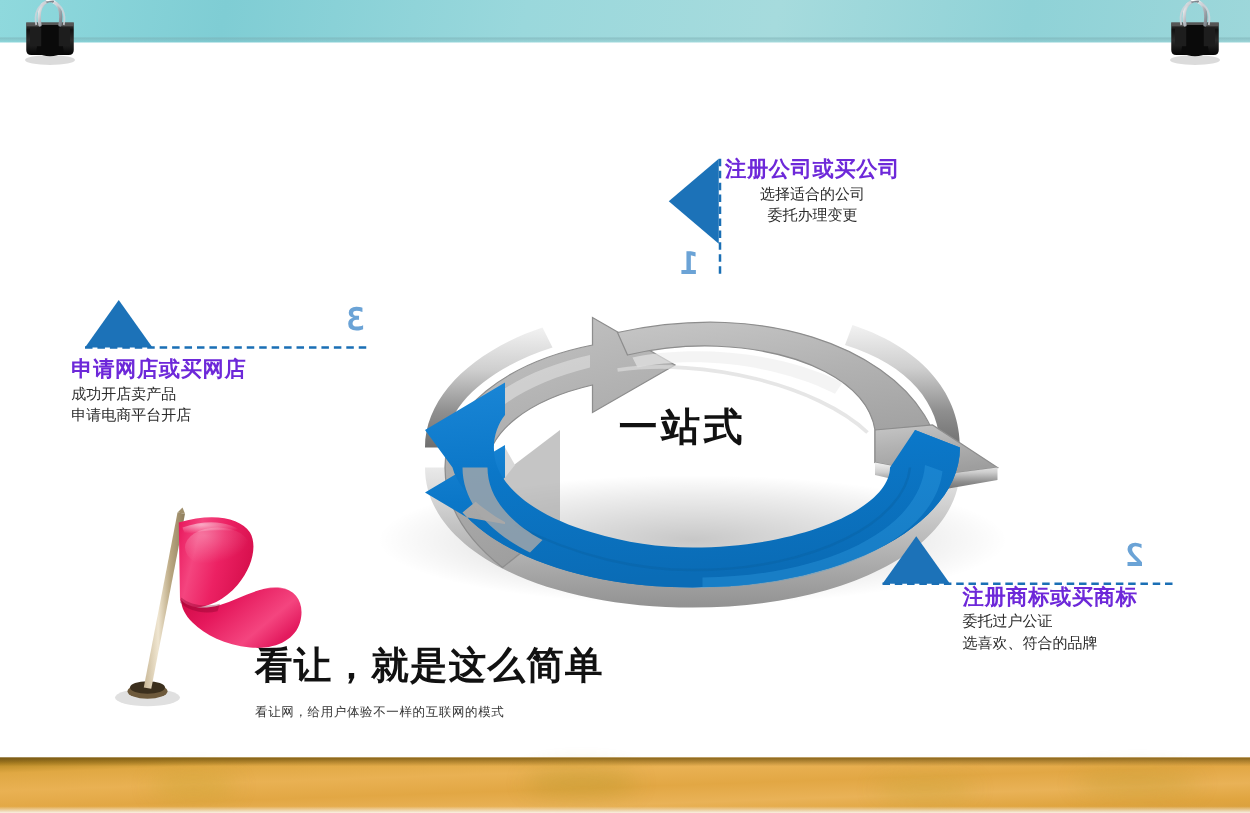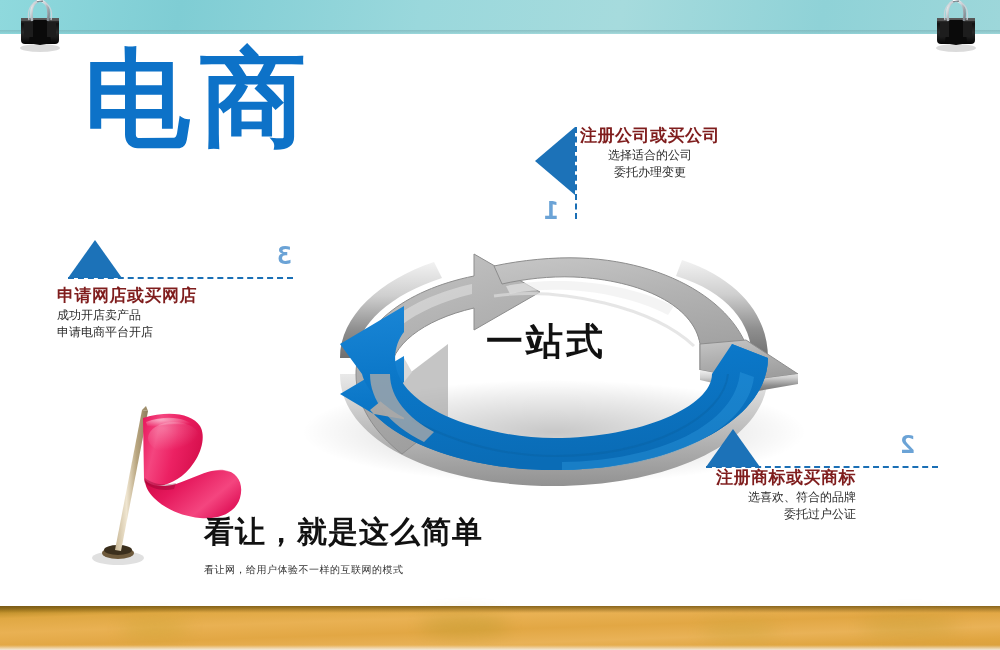--- a/index.html
+++ b/index.html
@@ -48,46 +48,46 @@
 
   
   .wheel{position:absolute;left:262px;top:224px;width:580px;height:268px;}
 
   .center-label{
     position:absolute;left:262px;top:224px;width:580px;height:268px;
     display:flex;align-items:center;justify-content:center;
     pointer-events:none;
   }
   .center-label span{
-    font-size:37px;font-weight:bold;color:#111;letter-spacing:3px;
+    font-size:31px;font-weight:bold;color:#111;letter-spacing:3px;
     transform:translate(-6px,-16px);
     text-shadow:0 1px 1px rgba(255,255,255,.9);
   }
 
   
   .step{position:absolute;}
-  .step .head{font-weight:bold;color:#7f1d1d;font-size:17px;letter-spacing:.5px;white-space:nowrap;}
+  .step .head{font-weight:bold;color:#6d28d9;font-size:17px;letter-spacing:.5px;white-space:nowrap;}
   .step .line{color:#2b2b2b;font-size:12px;white-space:nowrap;line-height:1.38;}
   .num{
     position:absolute;color:#6ba3d6;font-size:25px;font-weight:bold;
     font-family:"DejaVu Sans Mono","Liberation Mono",monospace;
     transform:scaleX(-1);
   }
   .dash-h{position:absolute;border-top:2px dashed #1a6fb5;}
   .dash-v{position:absolute;border-left:2px dashed #1a6fb5;}
   .tri{position:absolute;width:0;height:0;}
   .tri.up{border-left:27px solid transparent;border-right:27px solid transparent;border-bottom:38px solid #1c72b8;}
   .tri.left{border-top:34px solid transparent;border-bottom:34px solid transparent;border-right:40px solid #1c72b8;}
 
   
   #step1{left:580px;top:124px;text-align:center;}
   #step1 .head{text-align:left;}
 
   
-  #step2{left:716px;top:466px;text-align:right;font-family:Liberation Serif, serif;}
+  #step2{left:770px;top:466px;text-align:left;font-family:Liberation Serif, serif;}
 
   
   #step3{left:57px;top:284px;text-align:left;}
 
   
   .flag{position:absolute;left:88px;top:398px;width:190px;height:180px;}
   .tagline{position:absolute;left:204px;top:512px;}
   .tagline .big{font-size:30px;font-weight:bold;color:#111;letter-spacing:1px;white-space:nowrap;}
   .tagline .small{font-size:10px;color:#333;margin-top:10px;letter-spacing:.5px;white-space:nowrap;}
 </style>
@@ -142,21 +142,20 @@
       <path d="M20 22 C18 10 21 5 26 3" stroke="url(#clipWire)" stroke-width="2.6" fill="none" stroke-linecap="round"></path>
       <path d="M36 22 C38 10 35 5 30 3" stroke="url(#clipWire)" stroke-width="2.6" fill="none" stroke-linecap="round"></path>
       <path d="M26 3 q2 -1 4 0" stroke="url(#clipWire)" stroke-width="2.4" fill="none" stroke-linecap="round"></path>
       <path d="M17 22 C15 12 19 6 25 4" stroke="#cfd4d9" stroke-width="1.5" fill="none" opacity=".85"></path>
       <path d="M39 22 C41 12 37 6 31 4" stroke="#cfd4d9" stroke-width="1.5" fill="none" opacity=".85"></path>
       <rect x="12" y="24" width="9" height="15" fill="#1d1d1d"></rect>
       <rect x="35" y="24" width="9" height="15" fill="#1d1d1d"></rect>
     </svg>
   </div>
 
-  <div class="title">电商</div>
 
   <div class="wheel">
     <svg width="580" height="268" viewBox="0 0 580 268">
       <defs>
         <linearGradient id="grayFace" x1="0" y1="0" x2="0.3" y2="1">
           <stop offset="0%" stop-color="#c6c6c6"></stop>
             <stop offset="45%" stop-color="#b2b2b2"></stop>
           <stop offset="100%" stop-color="#9e9e9e"></stop>
         </linearGradient>
         <linearGradient id="graySide" x1="0" y1="0" x2="0" y2="1">
@@ -269,22 +268,22 @@
     <div class="head">注册公司或买公司</div>
     <div class="line">选择适合的公司</div>
     <div class="line">委托办理变更</div>
   </div>
 
   <div class="tri up" style="left:706px;top:429px;"></div>
   <div class="dash-h" style="left:706px;top:466px;width:232px;"></div>
   <div class="num" style="left:900px;top:430px;">2</div>
   <div class="step" id="step2">
     <div class="head">注册商标或买商标</div>
+    <div class="line">委托过户公证</div>
     <div class="line">选喜欢、符合的品牌</div>
-    <div class="line">委托过户公证</div>
   </div>
 
   <div class="tri up" style="left:68px;top:240px;"></div>
   <div class="dash-h" style="left:68px;top:277px;width:225px;"></div>
   <div class="num" style="left:277px;top:241px;">3</div>
   <div class="step" id="step3">
     <div class="head">申请网店或买网店</div>
     <div class="line">成功开店卖产品</div>
     <div class="line">申请电商平台开店</div>
   </div>

